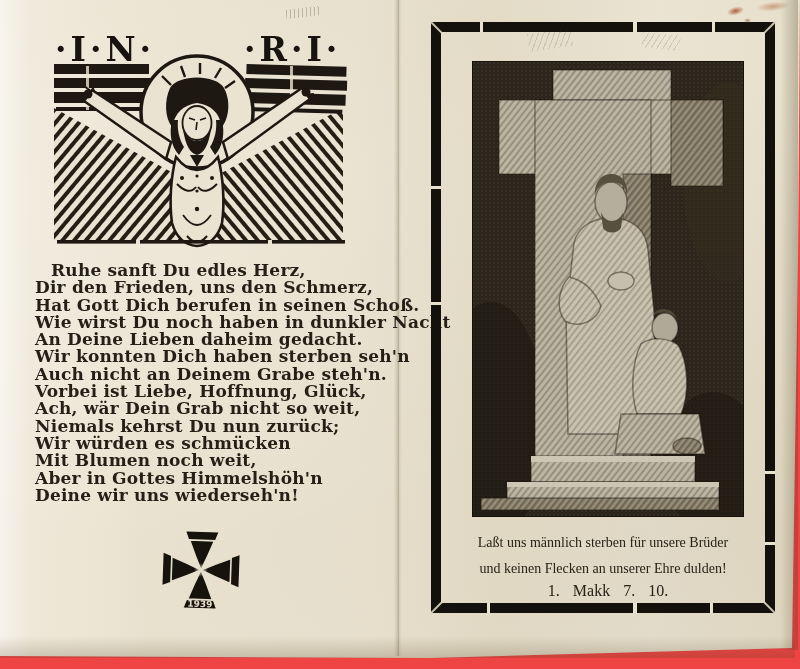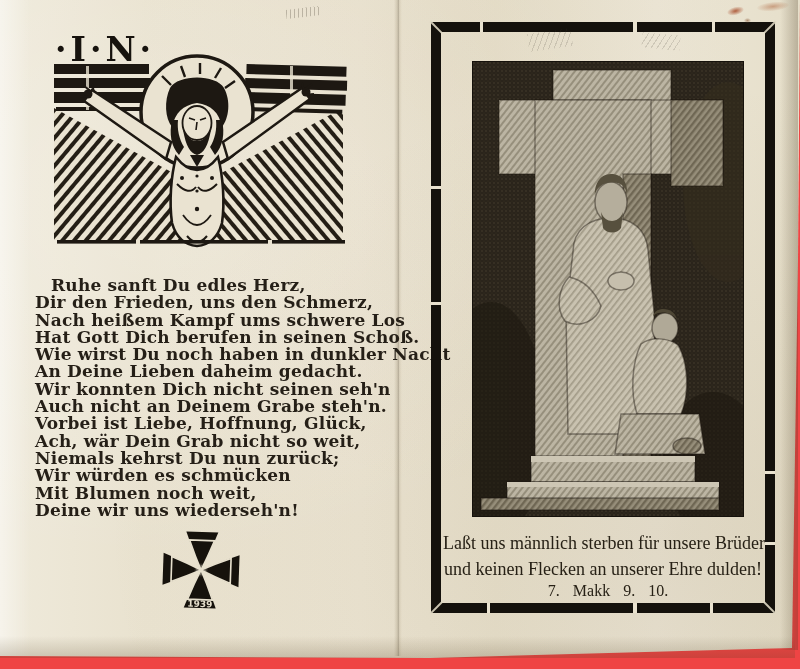--- a/index.html
+++ b/index.html
@@ -43,40 +43,40 @@
   
   .inri-l, .inri-r { position:absolute; top:30px; font-family:"DejaVu Serif", serif;
     font-weight:bold; font-size:33px; letter-spacing:4px; color:#17130e; }
   .inri-l { left:55px; }
   .inri-r { left:244px; }
   .woodcut { position:absolute; left:40px; top:26px; }
 
   .poem { position:absolute; left:35px; top:262px; width:362px; white-space:nowrap;
     font-family:"DejaVu Serif", serif; font-weight:bold; font-size:17px; line-height:17.3px;
     letter-spacing:.2px; color:#251f17; }
-  .poem-line:first-child { padding-left:16px;margin-top:15px; }
+  .poem-line:first-child { padding-left:16px; }
 
   .ironcross { position:absolute; left:155px; top:525px; }
 
   
   .frame { position:absolute; left:431px; top:22px; width:344px; height:591px;
     border:10px solid #14110c; }
   .notch { position:absolute; background:#e9e2cf; }
   .notch-t { height:10px; top:22px; }
   .notch-b { height:10px; top:603px; }
   .notch-l { width:10px; left:431px; }
   .notch-r { width:10px; left:765px; }
   .miter { position:absolute; width:16px; height:1.6px; background:#ded7c2; opacity:.9; }
 
   .photo { position:absolute; left:472px; top:61px; width:272px; height:456px;
     box-shadow: inset 0 0 30px rgba(0,0,0,.55); border:1px solid #15110b; }
   .photo svg { display:block; }
 
   .caption { position:absolute; left:443px; top:530px; width:320px; text-align:center;
-    font-family:"Liberation Serif", serif; font-size:18px; line-height:26px;
+    font-family:"Liberation Serif", serif; font-size:14px; line-height:26px;
     color:#272116; white-space:nowrap; }
   .cap-cite { position:absolute; left:443px; top:582px; width:320px; text-align:center;
     font-family:"Liberation Serif", serif; font-size:16px; color:#272116;
     word-spacing:9px; padding-left:10px; }
 </style>
 </head>
 <body>
 
 <div class="scan">
   <div class="paper"></div>
@@ -157,35 +157,36 @@
     </g>
 
     <g>
       <rect x="17" y="214" width="288" height="3.6" fill="#1d1812"></rect>
       <rect x="96" y="214" width="4" height="4" fill="#eae3d1"></rect>
       <rect x="228" y="214" width="4" height="4" fill="#eae3d1"></rect>
     </g>
   </svg>
 
   <span class="inri-l">·I·N·</span>
+  <span class="inri-r">·R·I·</span>
 
   <div class="poem">
       <div class="poem-line">Ruhe sanft Du edles Herz,</div>
       <div class="poem-line">Dir den Frieden, uns den Schmerz,</div>
-      <div class="poem-line">Nach heißem Kampf ums schwere Los</div>
       <div class="poem-line">Hat Gott Dich berufen in seinen Schoß.</div>
       <div class="poem-line">Wie wirst Du noch haben in dunkler Nacht</div>
       <div class="poem-line">An Deine Lieben daheim gedacht.</div>
-      <div class="poem-line">Wir konnten Dich nicht seinen seh'n</div>
+      <div class="poem-line">Wir konnten Dich haben sterben seh'n</div>
       <div class="poem-line">Auch nicht an Deinem Grabe steh'n.</div>
       <div class="poem-line">Vorbei ist Liebe, Hoffnung, Glück,</div>
       <div class="poem-line">Ach, wär Dein Grab nicht so weit,</div>
       <div class="poem-line">Niemals kehrst Du nun zurück;</div>
       <div class="poem-line">Wir würden es schmücken</div>
       <div class="poem-line">Mit Blumen noch weit,</div>
+      <div class="poem-line">Aber in Gottes Himmelshöh'n</div>
       <div class="poem-line">Deine wir uns wiederseh'n!</div>
     </div>
 
   <svg class="ironcross" width="92" height="96" viewBox="0 0 92 96">
     <g transform="rotate(2 46 46)">
       <g fill="#16120c">
         <path d="M46,45 Q38,28 30,7 L62,7 Q54,28 46,45 Z"></path>
         <path d="M46,45 Q38,28 30,7 L62,7 Q54,28 46,45 Z" transform="rotate(90 46 45)"></path>
         <path d="M46,45 Q38,28 30,7 L62,7 Q54,28 46,45 Z" transform="rotate(180 46 45)"></path>
         <path d="M46,45 Q38,28 30,7 L62,7 Q54,28 46,45 Z" transform="rotate(270 46 45)"></path>
@@ -286,19 +287,19 @@
         <rect x="34" y="420" width="212" height="5" fill="#cdc6b4" stroke="none"></rect>
         <rect x="8" y="436" width="238" height="12" fill="url(#stonedk)"></rect>
       </g>
     </svg>
   </div>
 
   <div class="caption">
       <div class="cap-line">Laßt uns männlich sterben für unsere Brüder</div>
       <div class="cap-line">und keinen Flecken an unserer Ehre dulden!</div>
     </div>
-  <div class="cap-cite">7. Makk 9. 10.</div>
+  <div class="cap-cite">1. Makk 7. 10.</div>
 
   <div class="speck speck1"></div>
   <div class="speck speck2"></div>
   <div class="speck speck3"></div>
   <div class="mark-pencil"></div>
 </div>
 
 </body></html>

